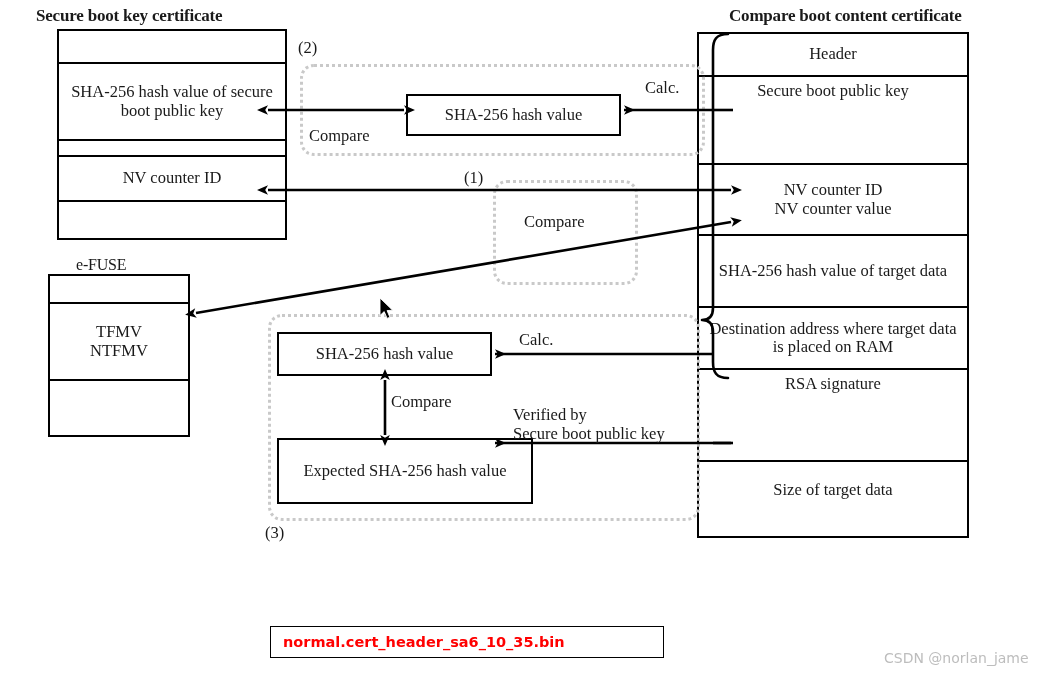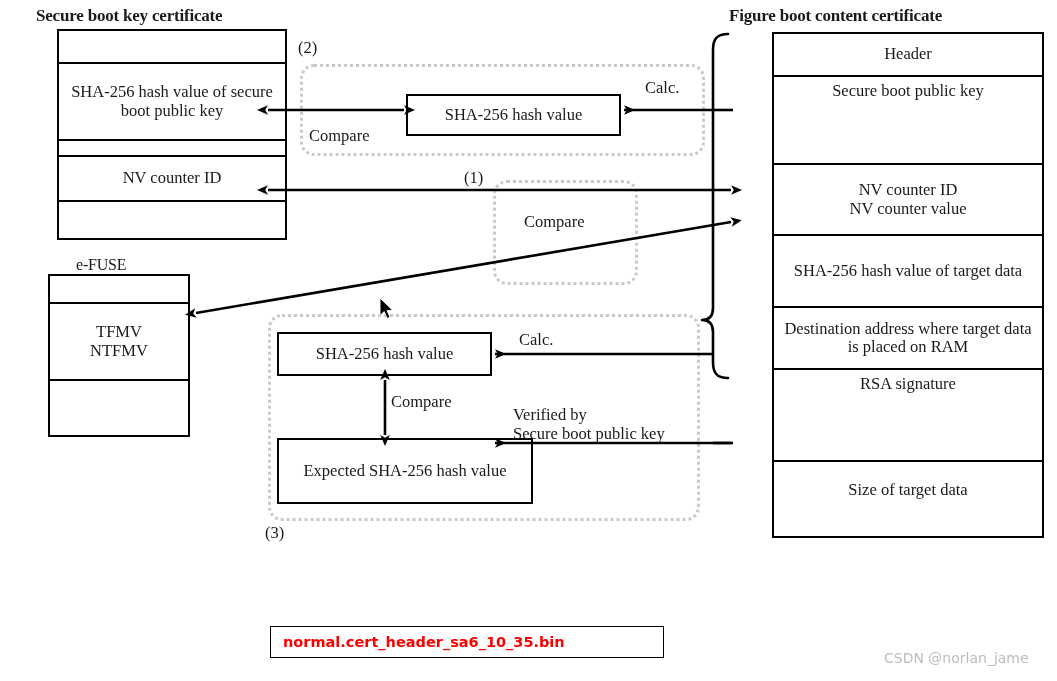--- a/index.html
+++ b/index.html
@@ -62,21 +62,21 @@
     justify-content: center;
     text-align: center;
     font-size: 16.5px;
     line-height: 1.12;
     padding: 0 4px;
   }
   .cert-row:last-child { border-bottom: none; }
   .cert-row.top-align { align-items: flex-start; padding-top: 5px; }
 
   #key-cert  { left: 30px;  top: 29px;  width: 230px; height: 211px; margin-left: 27px; }
-  #content-cert { left: 772px; top: 32px; width: 272px; height: 506px; }
+  #content-cert { left: 697px; top: 32px; width: 272px; height: 506px; }
   #efuse-table { left: 48px;  top: 274px; width: 142px; height: 163px; }
 
   
   .plain-box {
     position: absolute;
     border: 2px solid #000;
     box-sizing: border-box;
     background: #fff;
     display: flex;
     align-items: center;
@@ -167,21 +167,21 @@
     width: 16px; height: 24px;
   }
 </style>
 </head>
 <body>
 
 <div class="stage">
 
   <div class="col-title" id="title-key-cert">Secure boot key certificate</div>
 
-  <div class="col-title" id="title-content-cert">Figure boot content certificate</div>
+  <div class="col-title" id="title-content-cert">Compare boot content certificate</div>
 
   <div class="col-title" id="title-efuse">e-FUSE</div>
 
   <div class="cert-table" id="key-cert">
     <div class="cert-row" style="height:33px"></div>
     <div class="cert-row" style="height:77px">SHA-256 hash value of secure boot public key</div>
     <div class="cert-row" style="height:16px"></div>
     <div class="cert-row" style="height:45px">NV counter ID</div>
     <div class="cert-row" style="height:36px"></div>
   </div>

